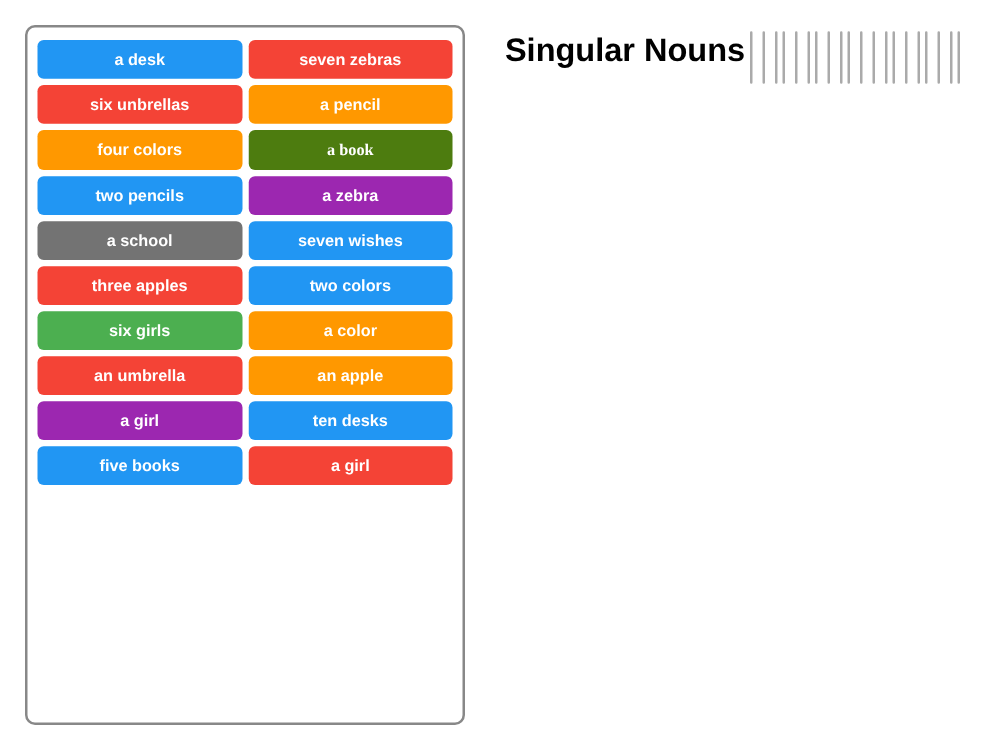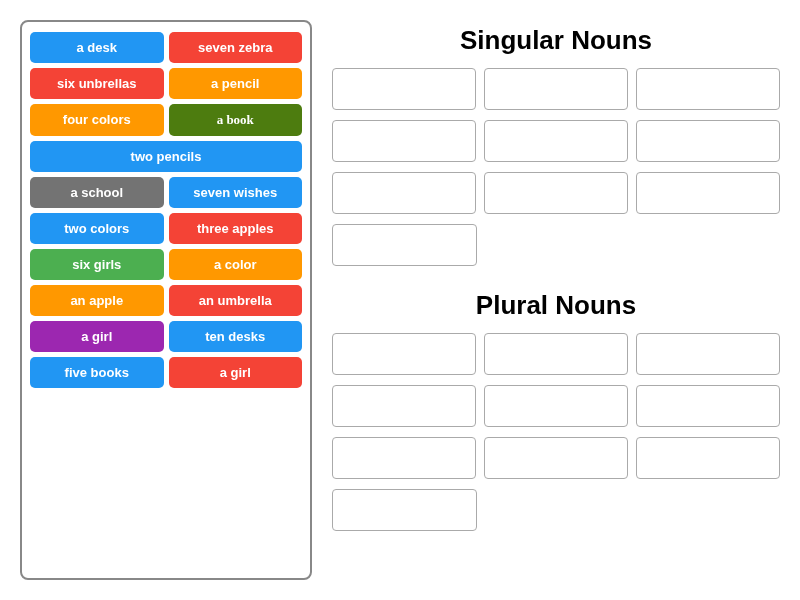--- a/index.html
+++ b/index.html
@@ -16,21 +16,21 @@
     }
 
     
     #left-panel {
       border: 2px solid #888;
       border-radius: 8px;
       padding: 10px 8px;
       display: flex;
       flex-direction: column;
       gap: 5px;
-      width: 292px;
+      width: 352px;
       flex-shrink: 0;
     }
 
     .word-row {
       display: flex;
       flex-direction: row;
       gap: 5px;
     }
 
     .word-btn {
@@ -41,24 +41,24 @@
       color: #fff;
       font-size: 13px;
       font-weight: bold;
       text-align: center;
       cursor: pointer;
     }
 
     
     #right-panel {
       display: flex;
-      flex-direction: column;
       flex: 1;
       gap: 4px;
       padding-top: 5px;
+      justify-content: center;
     }
 
     .section-title {
       font-size: 26px;
       font-weight: bold;
       text-align: center;
       margin-bottom: 8px;
     }
 
     .drop-grid {
@@ -89,48 +89,49 @@
       width: calc(33.33% - 4px);
     }
 
   </style>
 </head>
 <body>
 
 <div id="left-panel">
     <div class="word-row">
       <div class="word-btn" style="background-color: rgb(33, 150, 243);">a desk</div>
-      <div class="word-btn" style="background-color: rgb(244, 67, 54);">seven zebra</div>
+      <div class="word-btn" style="background-color: rgb(244, 67, 54);">seven zebras</div>
     </div>
     <div class="word-row">
       <div class="word-btn" style="background-color: rgb(244, 67, 54);">six unbrellas</div>
       <div class="word-btn" style="background-color: rgb(255, 152, 0);">a pencil</div>
     </div>
     <div class="word-row">
       <div class="word-btn" style="background-color: rgb(255, 152, 0);">four colors</div>
       <div class="word-btn" style="background-color: #4d7c0f; font-family: Liberation Serif, serif;">a book</div>
     </div>
     <div class="word-row">
       <div class="word-btn" style="background-color: rgb(33, 150, 243);">two pencils</div>
+      <div class="word-btn" style="background-color: rgb(156, 39, 176);">a zebra</div>
     </div>
     <div class="word-row">
       <div class="word-btn" style="background-color: #737373;">a school</div>
       <div class="word-btn" style="background-color: rgb(33, 150, 243);">seven wishes</div>
     </div>
     <div class="word-row">
+      <div class="word-btn" style="background-color: rgb(244, 67, 54);">three apples</div>
       <div class="word-btn" style="background-color: rgb(33, 150, 243);">two colors</div>
-      <div class="word-btn" style="background-color: rgb(244, 67, 54);">three apples</div>
     </div>
     <div class="word-row">
       <div class="word-btn" style="background-color: rgb(76, 175, 80);">six girls</div>
       <div class="word-btn" style="background-color: rgb(255, 152, 0);">a color</div>
     </div>
     <div class="word-row">
+      <div class="word-btn" style="background-color: rgb(244, 67, 54);">an umbrella</div>
       <div class="word-btn" style="background-color: rgb(255, 152, 0);">an apple</div>
-      <div class="word-btn" style="background-color: rgb(244, 67, 54);">an umbrella</div>
     </div>
     <div class="word-row">
       <div class="word-btn" style="background-color: rgb(156, 39, 176);">a girl</div>
       <div class="word-btn" style="background-color: rgb(33, 150, 243);">ten desks</div>
     </div>
     <div class="word-row">
       <div class="word-btn" style="background-color: rgb(33, 150, 243);">five books</div>
       <div class="word-btn" style="background-color: rgb(244, 67, 54);">a girl</div>
     </div>
   </div>
@@ -152,21 +153,20 @@
     <div class="drop-cell"></div>
     <div class="drop-cell"></div>
     <div class="drop-cell"></div>
   </div>
   <div class="drop-row-single">
     <div class="drop-cell"></div>
   </div>
 
   <div class="section-gap"></div>
 
-  <div class="section-title">Plural Nouns</div>
 
   <div class="drop-grid">
     <div class="drop-cell"></div>
     <div class="drop-cell"></div>
     <div class="drop-cell"></div>
   </div>
   <div class="drop-grid">
     <div class="drop-cell"></div>
     <div class="drop-cell"></div>
     <div class="drop-cell"></div>

